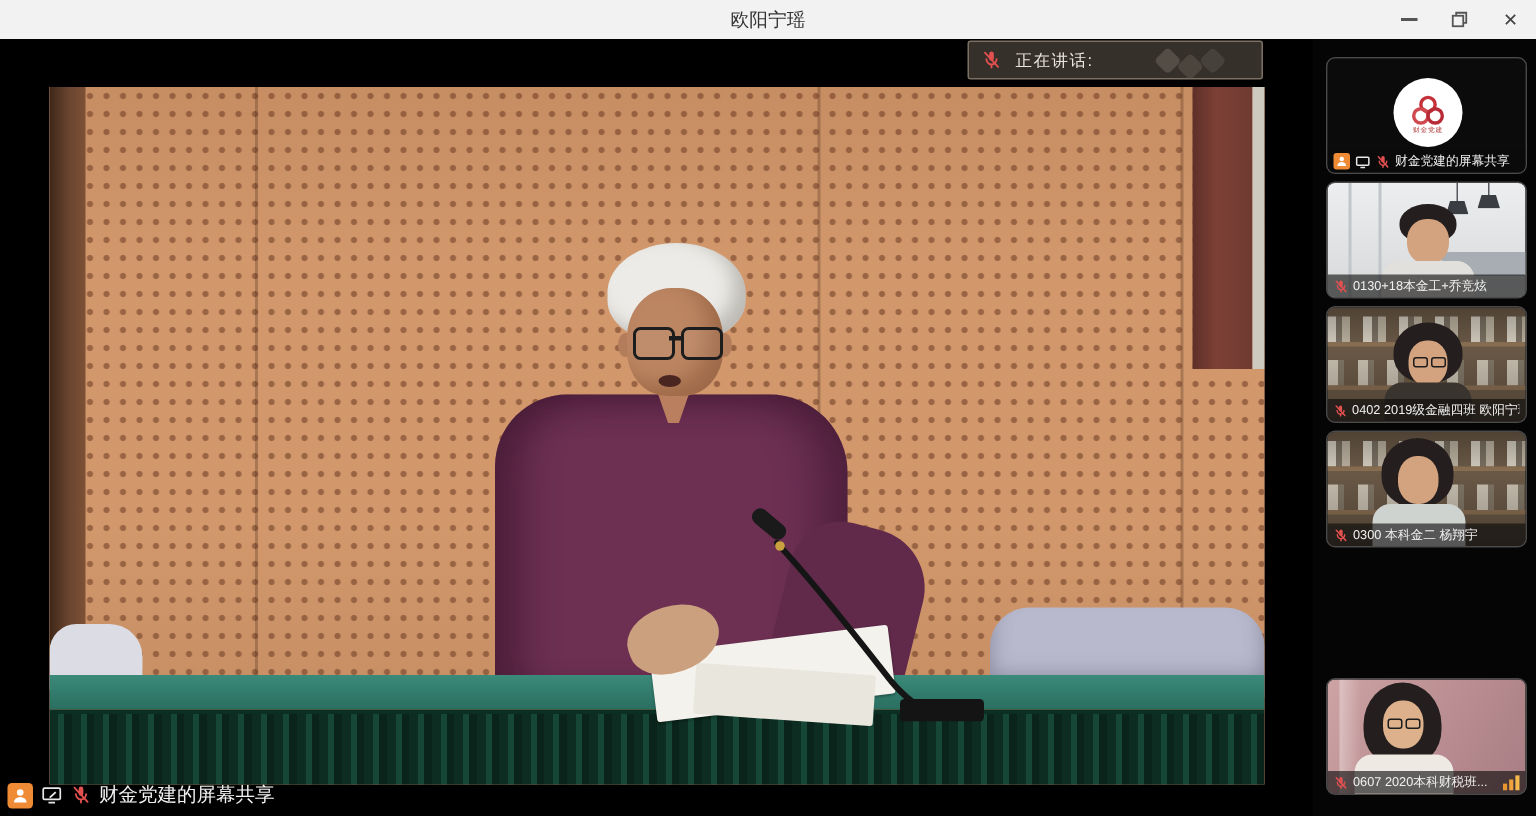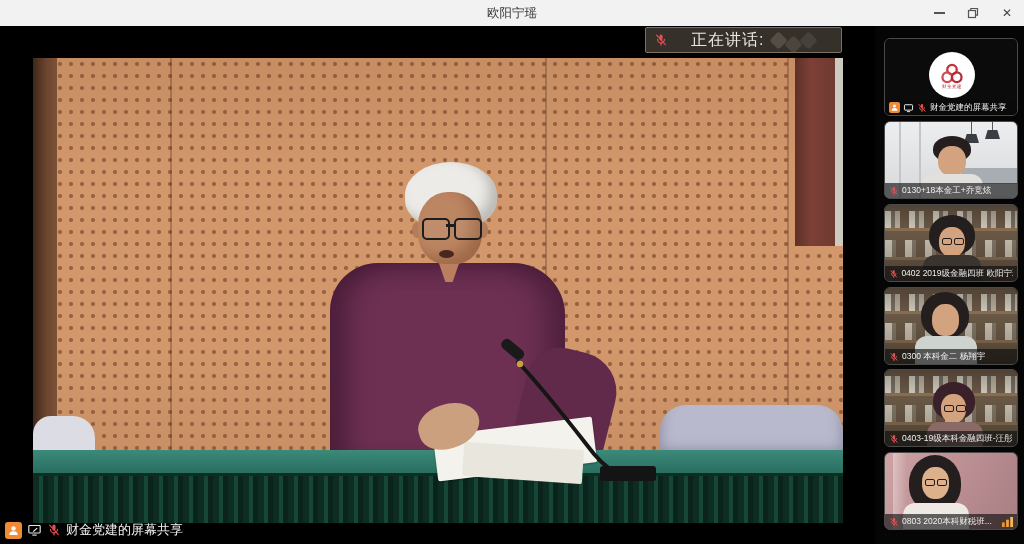--- a/index.html
+++ b/index.html
@@ -72,21 +72,21 @@
   .paper-1{position:absolute;left:402px;top:368px;width:160px;height:46px;background:#f4f2ec;
     border-radius:2px;transform:rotate(-7deg);z-index:8;box-shadow:0 1px 2px rgba(0,0,0,.35);}
   .paper-2{position:absolute;left:430px;top:388px;width:120px;height:34px;background:#e9e6de;
     border-radius:2px;transform:rotate(4deg);z-index:8;}
   .mic-svg{position:absolute;left:455px;top:238px;z-index:9;}
 
   
   .speaking-banner{position:absolute;left:645px;top:1px;width:197px;height:26px;
     background:rgba(58,52,46,.93);border:1px solid #7a7163;border-radius:2px;
     display:flex;align-items:center;box-sizing:border-box;padding:0 8px;z-index:20;}
-  .speaking-banner .txt{color:#eae6dc;font-size:16px;margin-left:23px;letter-spacing:1px;}
+  .speaking-banner .txt{color:#eae6dc;font-size:11px;margin-left:9px;letter-spacing:1px;}
   .wm{position:absolute;right:26px;top:6px;display:flex;gap:2px;opacity:.55;}
   .wm i{display:block;width:13px;height:13px;background:#6b655c;border-radius:3px;transform:rotate(45deg);}
   .wm i:nth-child(2){margin-top:4px;background:#5d574f;}
   .wm i:nth-child(3){background:#544f48;}
 
   
   .share-bar{position:absolute;left:5px;top:493px;height:22px;display:flex;align-items:center;gap:5px;z-index:21;}
   .share-bar .txt{color:#f2f2f2;font-size:13px;}
   .host-ico{width:17px;height:17px;background:#ef8b34;border-radius:3px;display:flex;
     align-items:center;justify-content:center;}
@@ -350,44 +350,20 @@
               <rect x="6.2" y="1.6" width="3.6" height="7" rx="1.8" fill="#e35050" stroke="none"></rect>
               <path d="M4.1 7.3a3.9 4.1 0 0 0 7.8 0"></path>
                 <path d="M8 11.8v1.9"></path>
                 <path d="M3 2.4l10 10.8"></path>
             </g>
           </svg>
           <span class="txt">0300 本科金二 杨翔宇</span>
         </div>
       </div>
 
-      <div class="thumb" style="top:343px">
-        <div class="sc bg-books">
-          <div class="tperson">
-            <div class="t-hair" style="left:48px;top:12px;width:42px;height:38px;background:#3a2028"></div>
-            <div class="t-face" style="left:56px;top:24px;width:25px;height:29px"></div>
-            <div class="t-glasses" style="left:59px;top:35px">
-                <i></i>
-                <i></i>
-              </div>
-            <div class="t-shoulders" style="left:42px;top:52px;width:56px;height:26px;background:#8a6a66"></div>
-          </div>
-        </div>
-        <div class="plabel">
-          <svg width="10" height="10" viewBox="0 0 16 16">
-            <g fill="none" stroke="#e35050" stroke-width="1.6" stroke-linecap="round">
-              <rect x="6.2" y="1.6" width="3.6" height="7" rx="1.8" fill="#e35050" stroke="none"></rect>
-              <path d="M4.1 7.3a3.9 4.1 0 0 0 7.8 0"></path>
-                <path d="M8 11.8v1.9"></path>
-                <path d="M3 2.4l10 10.8"></path>
-            </g>
-          </svg>
-          <span class="txt">0403-19级本科金融四班-汪彤</span>
-        </div>
-      </div>
 
       <div class="thumb" style="top:426px">
         <div class="sc bg-pink">
           <div class="curtain-sheen"></div>
           <div class="tperson">
             <div class="t-hair" style="left:24px;top:2px;width:52px;height:56px"></div>
             <div class="t-face" style="left:37px;top:14px;width:27px;height:32px;background:#dcb18c"></div>
             <div class="t-glasses" style="left:40px;top:26px">
                 <i></i>
                 <i></i>
@@ -397,21 +373,21 @@
         </div>
         <div class="plabel">
           <svg width="10" height="10" viewBox="0 0 16 16">
             <g fill="none" stroke="#e35050" stroke-width="1.6" stroke-linecap="round">
               <rect x="6.2" y="1.6" width="3.6" height="7" rx="1.8" fill="#e35050" stroke="none"></rect>
               <path d="M4.1 7.3a3.9 4.1 0 0 0 7.8 0"></path>
                 <path d="M8 11.8v1.9"></path>
                 <path d="M3 2.4l10 10.8"></path>
             </g>
           </svg>
-          <span class="txt">0803 2020本科财税班...</span>
+          <span class="txt">0607 2020本科财税班...</span>
           <svg class="sig" width="13" height="11" viewBox="0 0 14 12">
             <rect x="1" y="7" width="3" height="5" fill="#e8962f"></rect>
             <rect x="5.5" y="4" width="3" height="8" fill="#f0a23c"></rect>
             <rect x="10" y="1" width="3" height="11" fill="#f6b94e"></rect>
           </svg>
         </div>
       </div>
 
     </div>
   </div>

